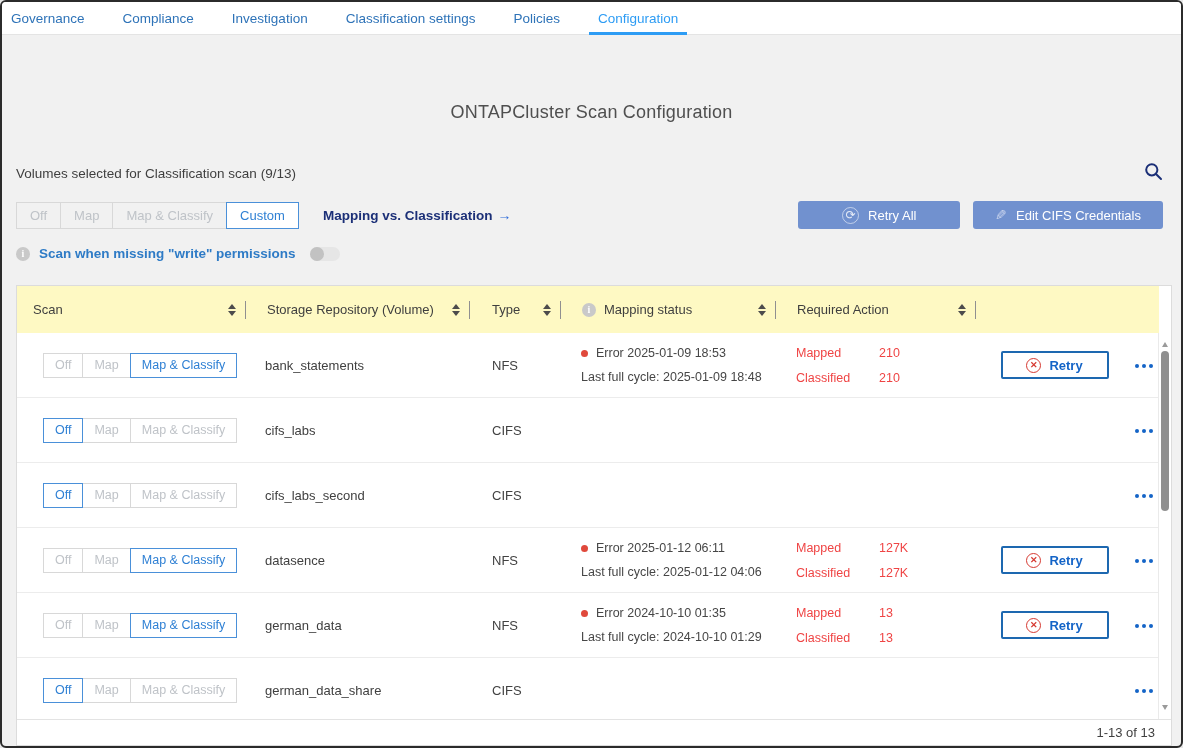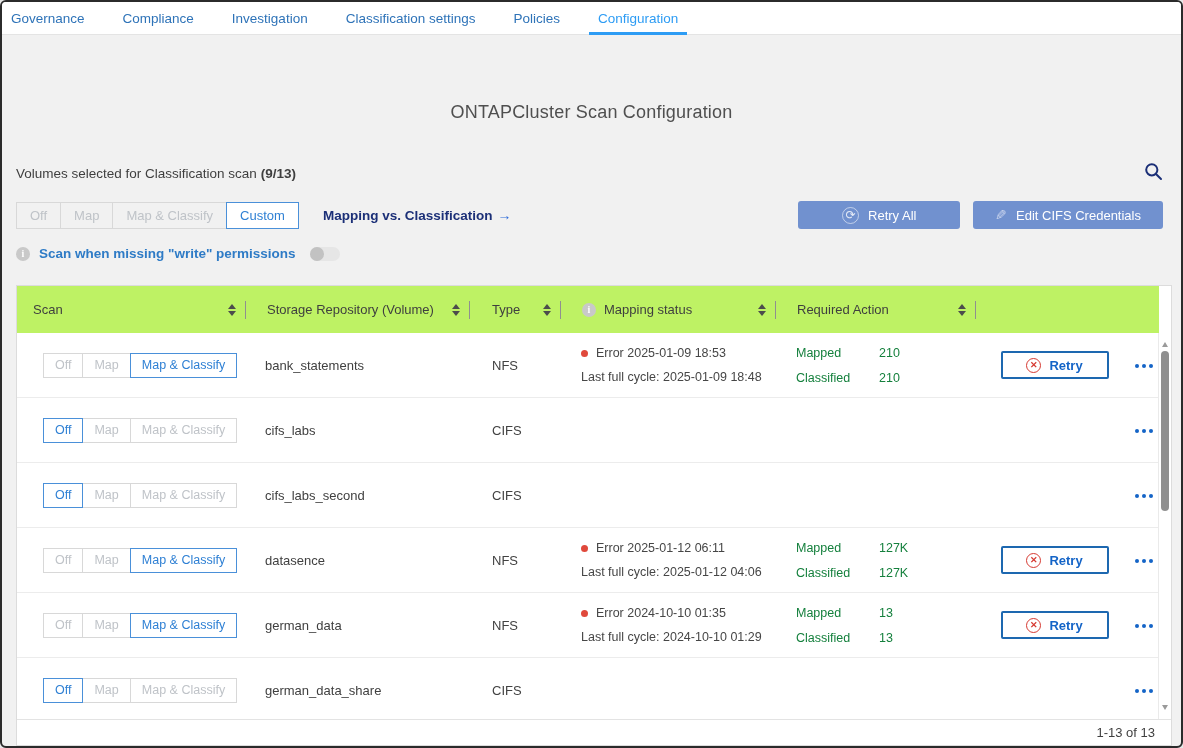--- a/index.html
+++ b/index.html
@@ -16,21 +16,21 @@
     font-size:13.5px;color:#2e73b8;cursor:pointer;position:relative;white-space:nowrap;}
   .nav-tab.active{color:#2d9cf4;}
   .nav-tab.active::after{content:"";position:absolute;left:0;right:0;bottom:-1px;height:3px;background:#2d9cf4;}
   
   .page-title{position:absolute;top:100px;left:0;right:0;text-align:center;
     font-size:18px;color:#4f4f4f;letter-spacing:.2px;}
   
   .section-row{position:absolute;top:160px;left:14px;right:18px;display:flex;
     justify-content:space-between;align-items:center;}
   .section-label{font-size:13.5px;color:#3f3f3f;}
-  .section-count{font-weight:700;}
+  .section-count{font-weight:400;}
   .search-btn{cursor:pointer;display:flex;align-items:center;}
   
   .toolbar{position:absolute;top:199px;left:14px;right:18px;display:flex;
     justify-content:space-between;align-items:center;}
   .toolbar-left{display:flex;align-items:center;}
   .seg-group{display:flex;}
   .seg{height:27px;display:flex;align-items:center;justify-content:center;
     padding:0 13px;font-size:13px;color:#bfc3c8;border:1px solid #d8d8d8;
     margin-left:-1px;cursor:pointer;white-space:nowrap;position:relative;background:transparent;}
   .seg:first-child{margin-left:0;}
@@ -50,21 +50,21 @@
   .info-icon{width:14px;height:14px;border-radius:50%;background:#c9c9c9;color:#fff;flex:none;
     font-size:10px;font-weight:700;display:flex;align-items:center;justify-content:center;
     font-family:"Liberation Serif",serif;}
   .perm-label{font-size:13.5px;font-weight:700;color:#2e7bc6;}
   .toggle{width:30px;height:14px;border-radius:7px;background:#e6e6e6;position:relative;
     margin-left:5px;cursor:pointer;}
   .toggle-knob{position:absolute;left:0;top:0;width:14px;height:14px;border-radius:50%;background:#c2c2c2;}
   
   .table-card{position:absolute;top:283px;left:14px;width:1156px;bottom:0;background:#fff;
     border:1px solid #dcdcdc;}
-  .thead{height:47px;background:#bef264;display:grid;
+  .thead{height:47px;background:#fef9c3;display:grid;
     grid-template-columns:234px 224px 91px 215px 200px 147px 31px;align-items:center;width:1142px;}
   .th{display:flex;align-items:center;height:100%;padding:0 5px 0 16px;font-size:13px;color:#3f3f3f;}
   .th .label{margin-right:auto;white-space:nowrap;}
   .th-type{padding-left:17px;}
   .sort{display:flex;flex-direction:column;gap:2px;margin:0 9px 0 8px;cursor:pointer;}
   .tri-up{width:0;height:0;border-left:4px solid transparent;border-right:4px solid transparent;
     border-bottom:5px solid #4c4c4c;}
   .tri-down{width:0;height:0;border-left:4px solid transparent;border-right:4px solid transparent;
     border-top:5px solid #4c4c4c;}
   .hsep{width:1px;height:18px;background:#909090;flex:none;}
@@ -72,21 +72,21 @@
   .tbody{position:absolute;top:47px;left:0;right:13px;bottom:26px;overflow:hidden;}
   .row{height:65px;border-bottom:1px solid #ececec;display:grid;
     grid-template-columns:234px 224px 91px 215px 200px 147px 31px;align-items:center;}
   .cell-scan{padding-left:26px;display:flex;}
   .cell-volume{padding-left:14px;font-size:13px;color:#404040;}
   .cell-type{padding-left:17px;font-size:13px;color:#424242;}
   .cell-status{padding-left:15px;font-size:12.5px;color:#464646;display:flex;
     flex-direction:column;gap:10px;}
   .status-line1{display:flex;align-items:center;gap:8px;}
   .err-dot{width:7px;height:7px;border-radius:50%;background:#e0493c;flex:none;}
-  .cell-progress{padding-left:15px;font-size:12.5px;color:#15803d;display:grid;
+  .cell-progress{padding-left:15px;font-size:12.5px;color:#ef4444;display:grid;
     grid-template-columns:83px auto;row-gap:11px;align-items:center;}
   .cell-action{display:flex;justify-content:center;}
   .retry-btn{width:108px;height:28px;background:#fff;border:2px solid #1d68b0;border-radius:2px;
     display:flex;align-items:center;justify-content:center;gap:8px;cursor:pointer;}
   .retry-x{width:15px;height:15px;border:1.5px solid #d63a32;border-radius:50%;color:#d63a32;
     font-size:9px;font-weight:700;display:flex;align-items:center;justify-content:center;flex:none;}
   .retry-label{color:#1464c7;font-weight:700;font-size:13px;}
   .cell-menu{display:flex;justify-content:center;gap:3px;cursor:pointer;padding-top:2px;}
   .menu-dot{width:4px;height:4px;border-radius:50%;background:#1464c7;}
   

